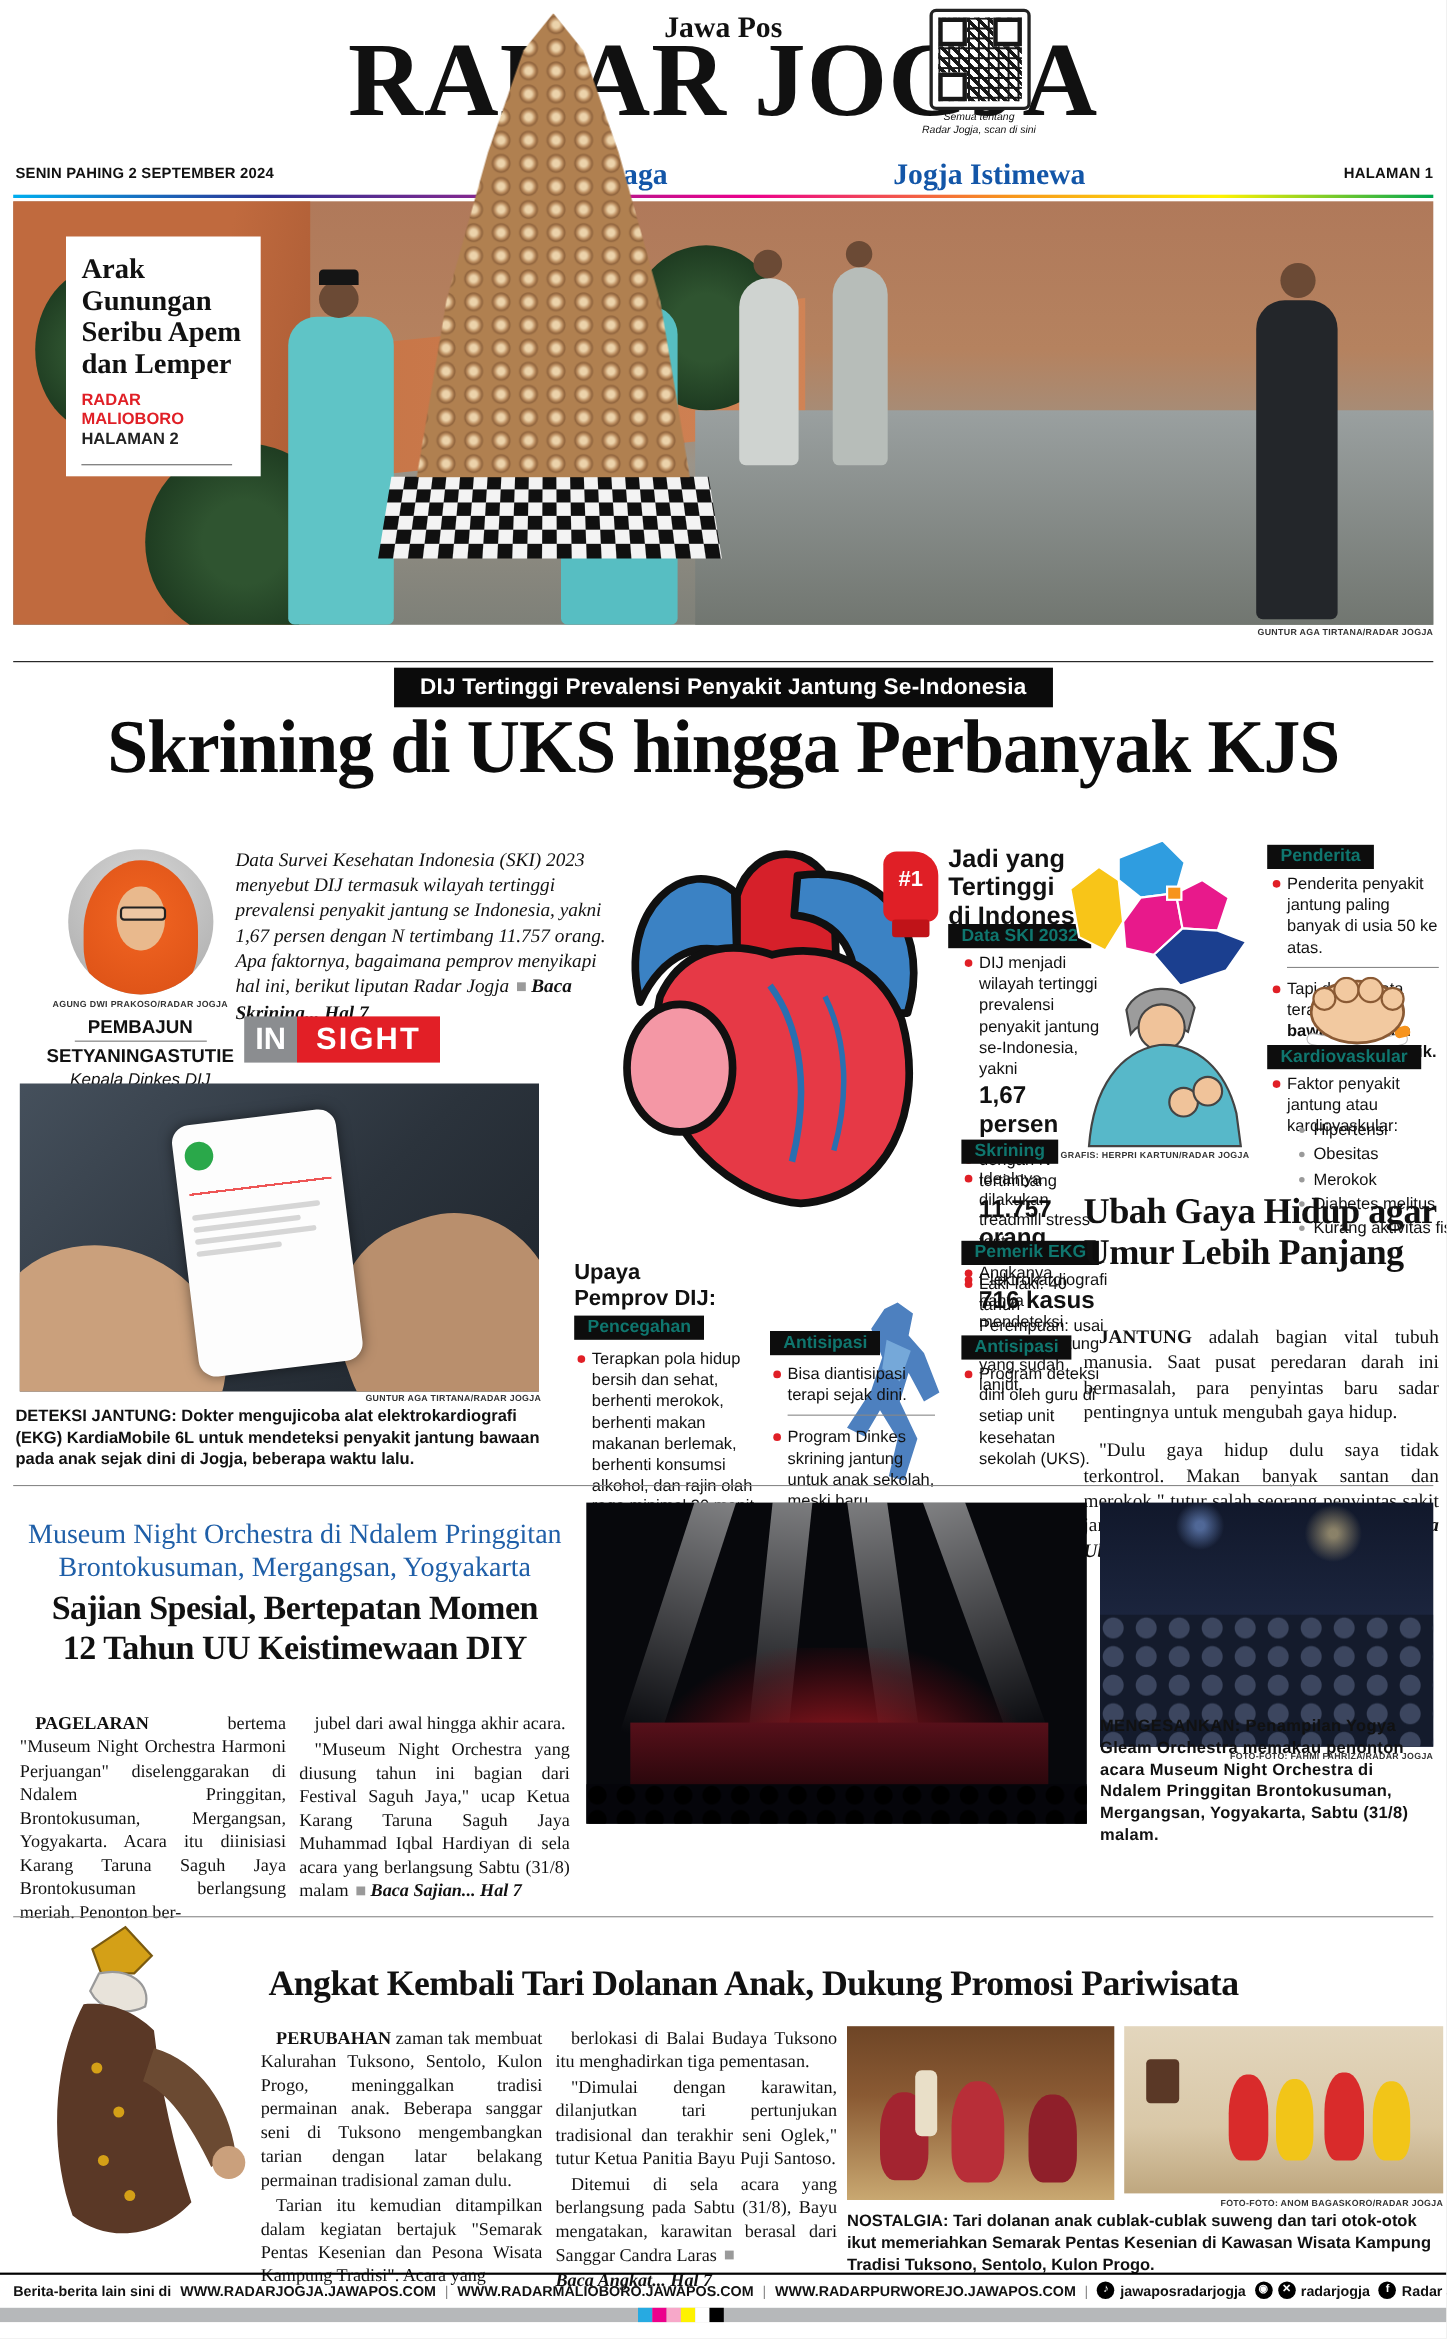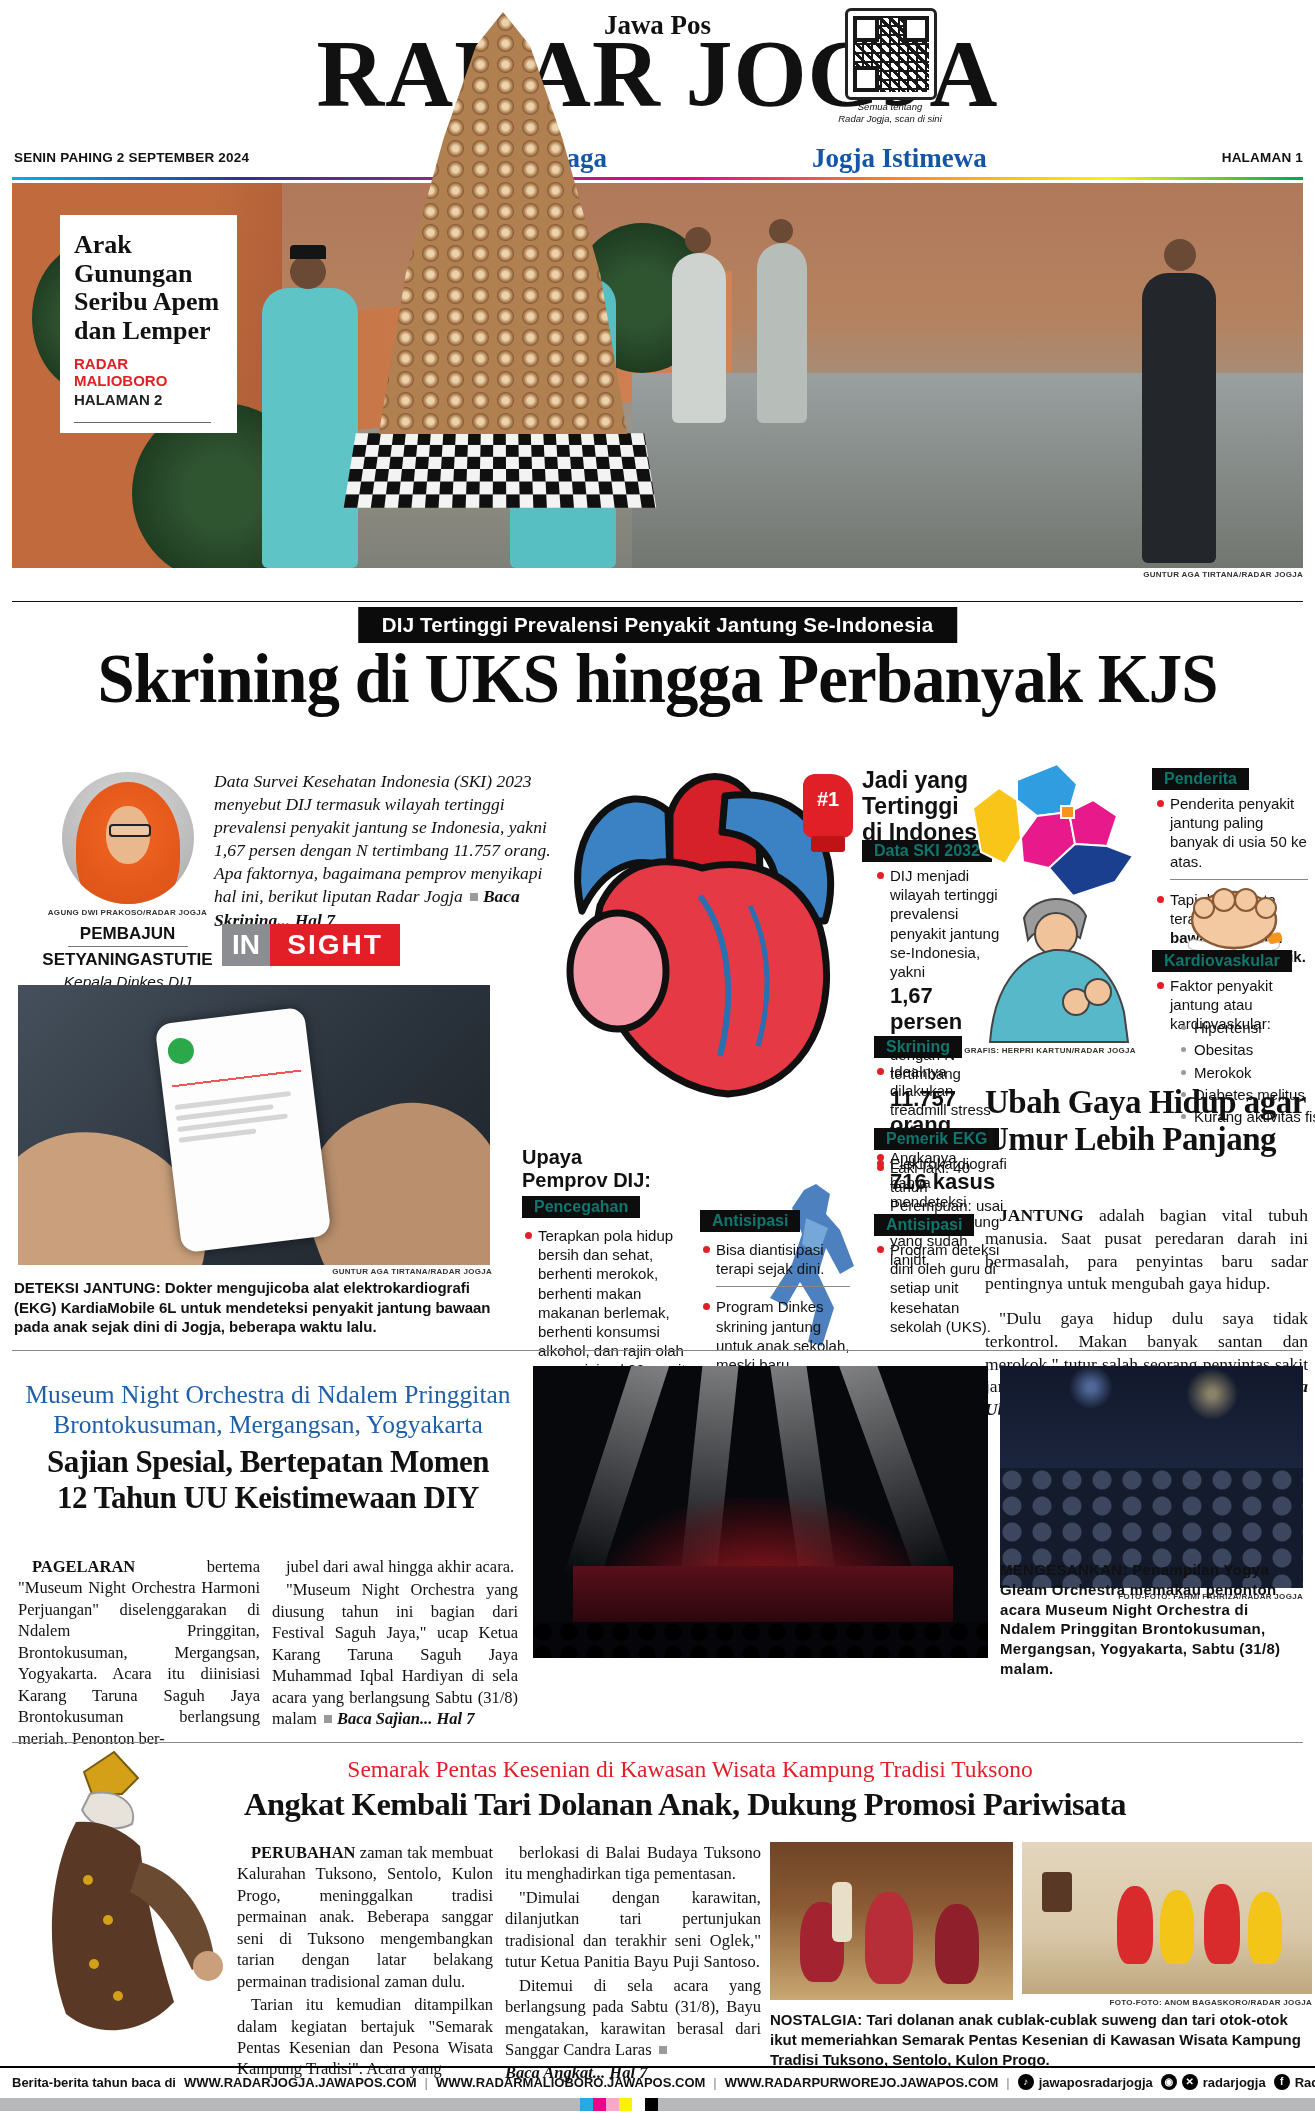--- a/index.html
+++ b/index.html
@@ -436,21 +436,20 @@
       <path d="M58,72 C30,124 26,204 48,264 C80,290 126,284 156,252 C140,200 128,150 122,96 C102,76 78,70 58,72 Z" fill="#5a3826"></path>
       <path d="M122,112 C164,124 190,164 196,206 L174,220 C154,178 134,152 112,142 Z" fill="#6b4a32"></path>
       <circle cx="190" cy="216" r="15" fill="#caa07c"></circle>
       <circle cx="70" cy="130" r="5" fill="#d4a017"></circle>
       <circle cx="90" cy="170" r="5" fill="#d4a017"></circle>
       <circle cx="76" cy="214" r="5" fill="#d4a017"></circle>
       <circle cx="100" cy="246" r="5" fill="#d4a017"></circle>
     </g>
   </svg>
 
-  <div class="abs dkicker serif">Semarak Pentas Kesenian di Kawasan Wisata Kampung Tradisi Tuksono</div>
   <div class="abs dhead serif">Angkat Kembali Tari Dolanan Anak, Dukung Promosi Pariwisata</div>
 
   <div class="abs cbody serif" style="top:1842px;left:237px;width:256px">
     <p><b>PERUBAHAN</b><span> zaman tak membuat Kalurahan Tuksono, Sentolo, Kulon Progo, meninggalkan tradisi permainan anak. Beberapa sanggar seni di Tuksono mengembangkan tarian dengan latar belakang  permainan tradisional zaman dulu.</span></p>
     <p>Tarian itu kemudian ditampilkan dalam kegiatan bertajuk "Semarak Pentas Kesenian dan Pesona Wisata Kampung Tradisi". Acara yang</p>
   </div>
   <div class="abs cbody serif" style="top:1842px;left:505px;width:256px">
     <p>berlokasi di Balai Budaya Tuksono itu menghadirkan tiga pementasan.</p>
     <p>"Dimulai dengan karawitan, dilanjutkan tari pertunjukan tradisional dan terakhir seni Oglek," tutur Ketua Panitia Bayu Puji Santoso.</p>
     <p><span>Ditemui di sela acara yang berlangsung pada Sabtu (31/8), Bayu mengatakan, karawitan berasal dari Sanggar Candra Laras</span><span class="sq"></span></p>
@@ -468,21 +467,21 @@
     <div class="dancer" style="left:95px;top:44px;width:36px;height:78px;background:#d92b2b"></div>
     <div class="dancer" style="left:138px;top:48px;width:34px;height:74px;background:#f2c518"></div>
     <div class="dancer" style="left:182px;top:42px;width:36px;height:80px;background:#d92b2b"></div>
     <div class="dancer" style="left:226px;top:50px;width:34px;height:72px;background:#f2c518"></div>
   </div>
   <div class="abs photocredit credit-r" style="top:1998px;left:770px;width:542px">FOTO-FOTO: ANOM BAGASKORO/RADAR JOGJA</div>
   <div class="abs dcap" style="top:2010px;left:770px;width:544px">NOSTALGIA: Tari dolanan anak cublak-cublak suweng dan tari otok-otok ikut memeriahkan Semarak Pentas Kesenian di Kawasan Wisata Kampung Tradisi Tuksono, Sentolo, Kulon Progo.</div>
 
   <div class="abs footrule"></div>
   <div class="abs footer">
-    <span>Berita-berita tahun baca di</span>
+    <span>Berita-berita lain sini di</span>
     <span>WWW.RADARJOGJA.JAWAPOS.COM</span>
     <span class="pipe">|</span>
     <span>WWW.RADARMALIOBORO.JAWAPOS.COM</span>
     <span class="pipe">|</span>
     <span>WWW.RADARPURWOREJO.JAWAPOS.COM</span>
     <span class="pipe">|</span>
     <span class="soc">
       <span class="circ">♪</span>
       <span>jawaposradarjogja</span>
     </span>

